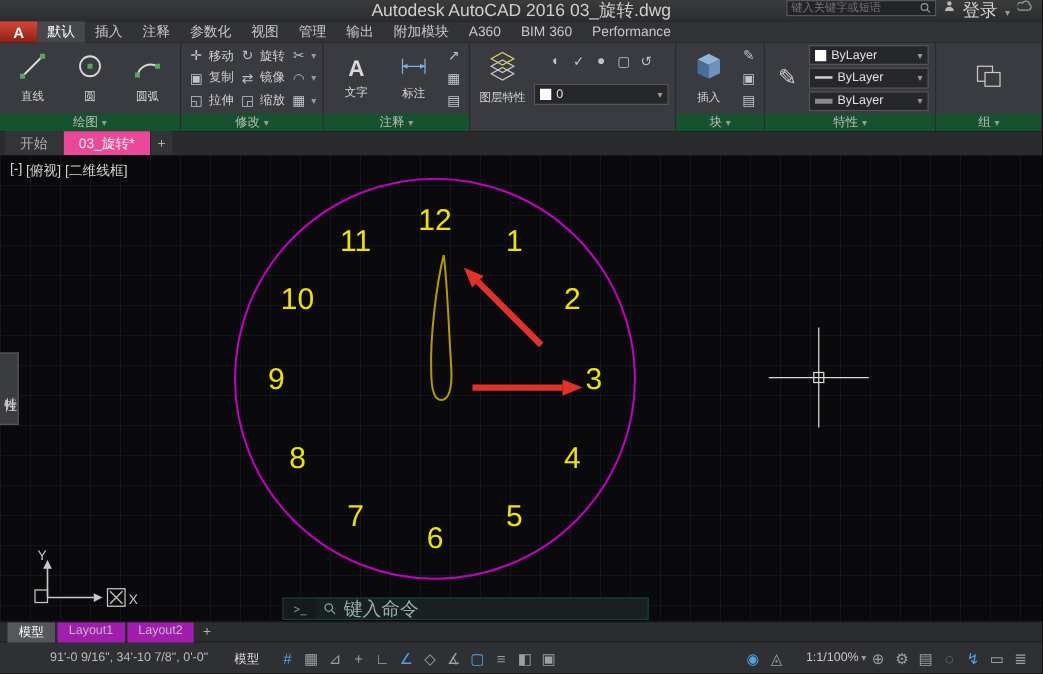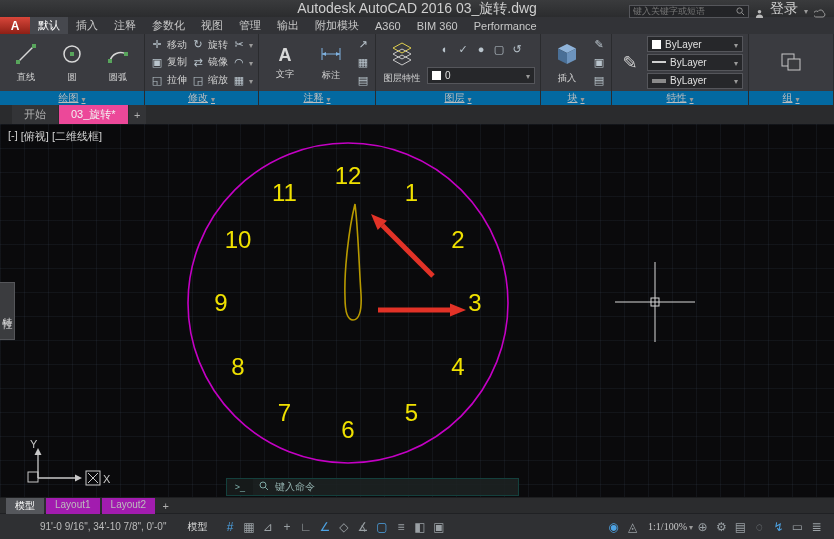--- a/index.html
+++ b/index.html
@@ -3,100 +3,100 @@
 <meta charset="utf-8">
 <style>
   * { margin:0; padding:0; box-sizing:border-box; }
   html,body { width:834px; height:539px; overflow:hidden; background:#000;
     font-family:"Liberation Sans","DejaVu Sans",sans-serif; user-select:none; }
 
   
   .titlebar { height:17px; background:linear-gradient(#3a3b3d,#2b2c2e); position:relative;
     display:flex; align-items:center; color:#cfcfcf; }
   .tb-title { position:absolute; left:50%; transform:translateX(-50%); font-size:14px; white-space:nowrap; }
-  .tb-right { margin-left:auto; display:flex; align-items:flex-end; gap:6px; padding-right:8px; }
+  .tb-right { margin-left:auto; display:flex; align-items:flex-start; gap:6px; padding-right:8px; }
   .searchbox { display:flex; align-items:center; background:#232427; border:1px solid #55565b;
     height:13px; width:120px; padding:0 3px; gap:3px; }
   .searchbox input { flex:1; min-width:0; background:transparent; border:none; outline:none;
     color:#b9b9b9; font-size:9px; font-family:inherit; }
   .tb-ic { display:flex; align-items:center; color:#b9b9b9; font-size:10px; }
   .signin { font-size:14px; color:#d2d2d2; }
   .dn::after { content:"▾"; font-size:8px; color:#9a9a9a; }
 
   
   .tabrow { height:17px; background:#323337; display:flex; align-items:stretch; }
   .logo { width:30px; background:linear-gradient(#d8463a,#8d1f15); color:#fff; font-weight:bold;
     font-size:12px; display:flex; align-items:center; justify-content:center; }
   .rtab { font-size:11px; color:#c8c8c8; padding:0 8px; display:flex; align-items:center; white-space:nowrap; }
   .rtab.active { background:#46484e; color:#fff; }
 
   
   .ribbon { height:71px; background:#3a3b40; display:flex; overflow:hidden; }
   .panel { display:flex; flex-direction:column; border-right:1px solid #2a2b2e; flex:0 0 auto; }
   .panel-body { height:57px; display:flex; padding:2px 5px; gap:4px; align-items:stretch; }
-  .panel-label { height:14px; background:#0369a1; color:#bdbdbd; font-size:10px;
-    display:flex; align-items:center; justify-content:center; gap:3px; padding:0 6px; white-space:nowrap;text-decoration:underline; }
+  .panel-label { height:14px; background:#14532d; color:#bdbdbd; font-size:10px;
+    display:flex; align-items:center; justify-content:center; gap:3px; padding:0 6px; white-space:nowrap; }
   .bigbtn { width:42px; display:flex; flex-direction:column; align-items:center; justify-content:center;
     gap:2px; color:#d5d5d5; font-size:10px; white-space:nowrap; }
   .bigbtn .lbl { transform:scale(.92); }
   .mod-col { display:flex; flex-direction:column; justify-content:space-around; }
   .mod-item { display:flex; align-items:center; gap:3px; font-size:10px; color:#d0d0d0; height:16px; white-space:nowrap; }
   .g { color:#b9c4cc; font-size:11px; width:14px; text-align:center; display:inline-block; }
   .tools-col { display:flex; flex-direction:column; justify-content:space-around; align-items:center; }
   .tools-row { display:flex; gap:4px; align-items:center; height:16px; }
   .combo { display:flex; align-items:center; gap:4px; background:#26272a; border:1px solid #55565b;
     height:17px; padding:0 4px; font-size:10px; color:#e0e0e0; }
   .combo .spacer { flex:1; }
   .sw { width:9px; height:9px; background:#fff; display:inline-block; }
   .lnthin { width:14px; height:2px; background:#cfcfcf; display:inline-block; }
   .lnthick { width:14px; height:4px; background:#8a8a8a; display:inline-block; }
   .bigA { font-size:18px; font-weight:bold; color:#d8d8d8; line-height:20px; }
   .brush { font-size:18px; color:#cfcfcf; }
 
   
-  .doctabs { height:19px; background:#2a2b2d; display:flex; align-items:stretch; padding-left:12px; gap:1px; }
+  .doctabs { height:19px; background:#2a2b2d; display:flex; align-items:stretch; padding-left:4px; gap:1px; }
   .dtab { display:flex; align-items:center; padding:0 12px; font-size:11px; color:#b0b0b0; background:#333437; white-space:nowrap; }
   .dtab.active { background:#ec4899; color:#f2f2f2; }
   .addbtn { width:17px; display:flex; align-items:center; justify-content:center; color:#b0b0b0; background:#333437; }
   .addbtn::after { content:"+"; font-size:11px; }
 
   
   .drawing { position:relative; height:373px; background-color:#0a0a0c; overflow:hidden;
     background-image:
       repeating-linear-gradient(to right, rgba(80,100,125,.12) 0 1px, transparent 1px 24px),
       repeating-linear-gradient(to bottom, rgba(80,100,125,.12) 0 1px, transparent 1px 24px); }
   .drawing svg.canvas { position:absolute; inset:0; }
   .vp-label { position:absolute; left:8px; top:5px; font-size:11px; color:#d2d2d2; display:flex; gap:3px; }
   .palette-tab { position:absolute; left:0; top:158px; width:15px; height:58px; background:#3b3c3f;
     border:1px solid #55565a; border-left:none; writing-mode:vertical-rl; font-size:10px; color:#d8d8d8;
     display:flex; align-items:center; justify-content:center; letter-spacing:2px; }
   .cmdbar { position:absolute; left:226px; top:354px; width:293px; height:18px;
     background:rgba(28,34,34,.88); border:1px solid #14403d; display:flex; align-items:center; gap:6px;
-    font-size:10px; color:#92b0ad; }
+    font-size:15px; color:#92b0ad; }
   .cmd-chip { width:26px; height:100%; background:#161a1a; display:flex; align-items:center;
     justify-content:center; color:#7fb0ac; font-size:9px; }
   .cmd-chip::after { content:">_"; }
   .ucs { position:absolute; left:20px; top:310px; }
 
   
   .layoutbar { height:16px; background:#2b2c2e; display:flex; align-items:center; padding-left:6px;
     gap:2px; font-size:10px; color:#bdbdbd; border-top:1px solid #1d1e20; }
   .ltab { padding:1px 9px; background:#a21caf; white-space:nowrap; }
   .ltab.active { background:#55575c; color:#fff; }
 
   
   .statusbar { height:26px; background:#2f3033; border-top:1px solid #202124; display:flex;
     align-items:center; font-size:10px; color:#b5b5b5; padding:0 8px 0 40px; }
   .coords { white-space:nowrap; margin-right:14px; color:#bcbcbc; }
   .sb-model { padding:2px 7px; margin-right:6px; color:#dcdcdc; }
   .sicons { display:flex; align-items:center; }
   .sicon { width:19px; text-align:center; font-size:12px; color:#9aa0a4; cursor:default; }
   .sicon.active { color:#4da3e4; }
   .sb-right { margin-left:auto; display:flex; align-items:center; }
-  .scale { color:#c7c7c7; margin:0 2px 0 6px; white-space:nowrap;font-family:Liberation Serif, serif; }
+  .scale { color:#c7c7c7; margin:0 2px 0 14px; white-space:nowrap; }
 </style>
 </head>
 <body>
 
 <div class="titlebar">
   <span class="tb-title">Autodesk AutoCAD 2016   03_旋转.dwg</span>
   <div class="tb-right">
     <div class="searchbox">
       <input placeholder="键入关键字或短语" style="">
       <span class="tb-ic">
@@ -278,24 +278,20 @@
             <span class="g">▢</span>
             <span class="g">↺</span>
           </div>
         <div class="combo" style="width:108px">
           <span class="sw"></span>
           <span>0</span>
           <span class="spacer"></span>
           <span class="dn"></span>
         </div>
       </div>
-    </div>
-    <div class="panel-label">
-      <span>图层</span>
-        <span class="dn"></span>
     </div>
   </div>
 
   <div class="panel">
     <div class="panel-body">
       <div class="bigbtn">
         <span><svg width="26" height="26" viewBox="0 0 26 26">
               <path d="M13,3 L22,7.5 13,12 4,7.5 Z" fill="#8fb3d9"></path>
               <path d="M4,7.5 L13,12 V23 L4,18.5 Z" fill="#4a6f96"></path>
               <path d="M22,7.5 L13,12 V23 L22,18.5 Z" fill="#6c93bd"></path>

